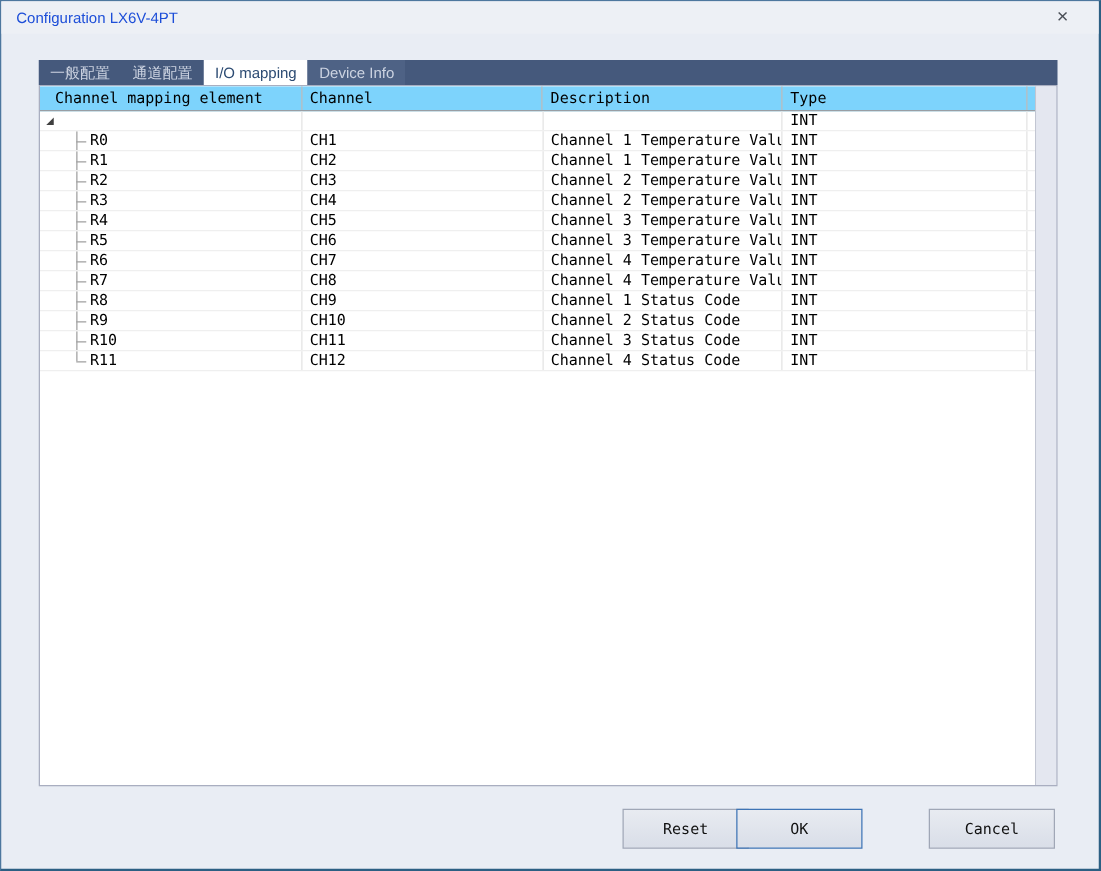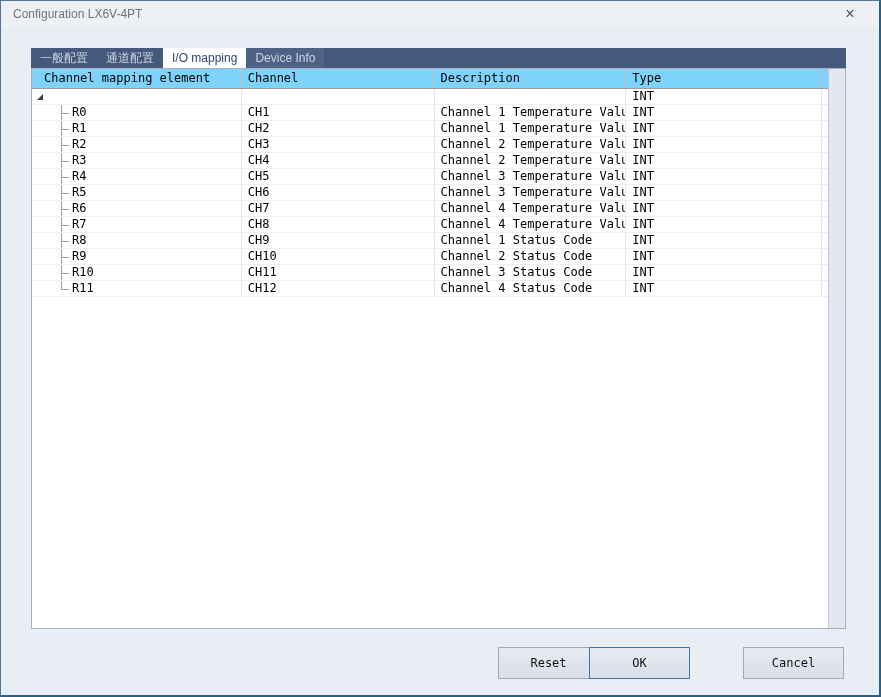--- a/index.html
+++ b/index.html
@@ -10,21 +10,21 @@
     border-top:1px solid #4d779e;border-left:1px solid #4d779e;
     border-right:2px solid #2c5f83;border-bottom:2px solid #2c5f83;
     font-family:"Liberation Sans","DejaVu Sans",sans-serif;
     overflow:hidden;
   }
   
   .titlebar{
     position:absolute;left:0;top:0;right:0;height:26px;
     background:#edf0f5;display:flex;align-items:center;
   }
-  .title-text{margin-left:12px;font-size:12px;color:#737373;}
+  .title-text{margin-left:12px;font-size:12px;color:#1d4ed8;}
   .close-btn{
     position:absolute;right:10px;top:0;width:38px;height:25px;
     display:flex;align-items:center;justify-content:center;
     font-size:16px;color:#4a4f57;cursor:default;font-weight:400;
   }
   
   .tabstrip{
     position:absolute;left:30px;top:47px;width:815px;height:20px;
     background:#45597c;display:flex;font-size:12px;
   }

